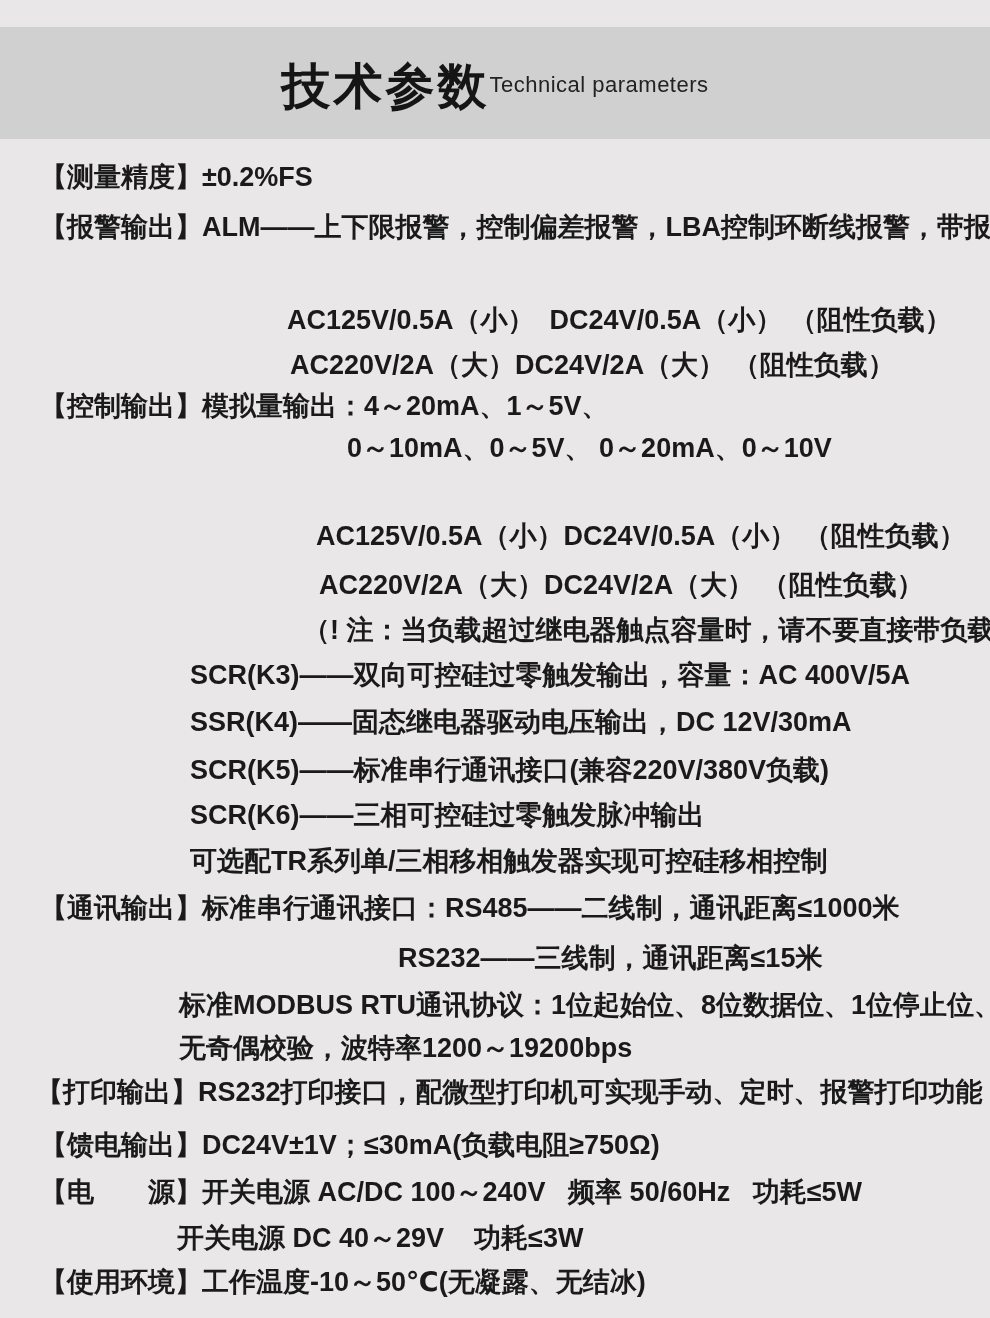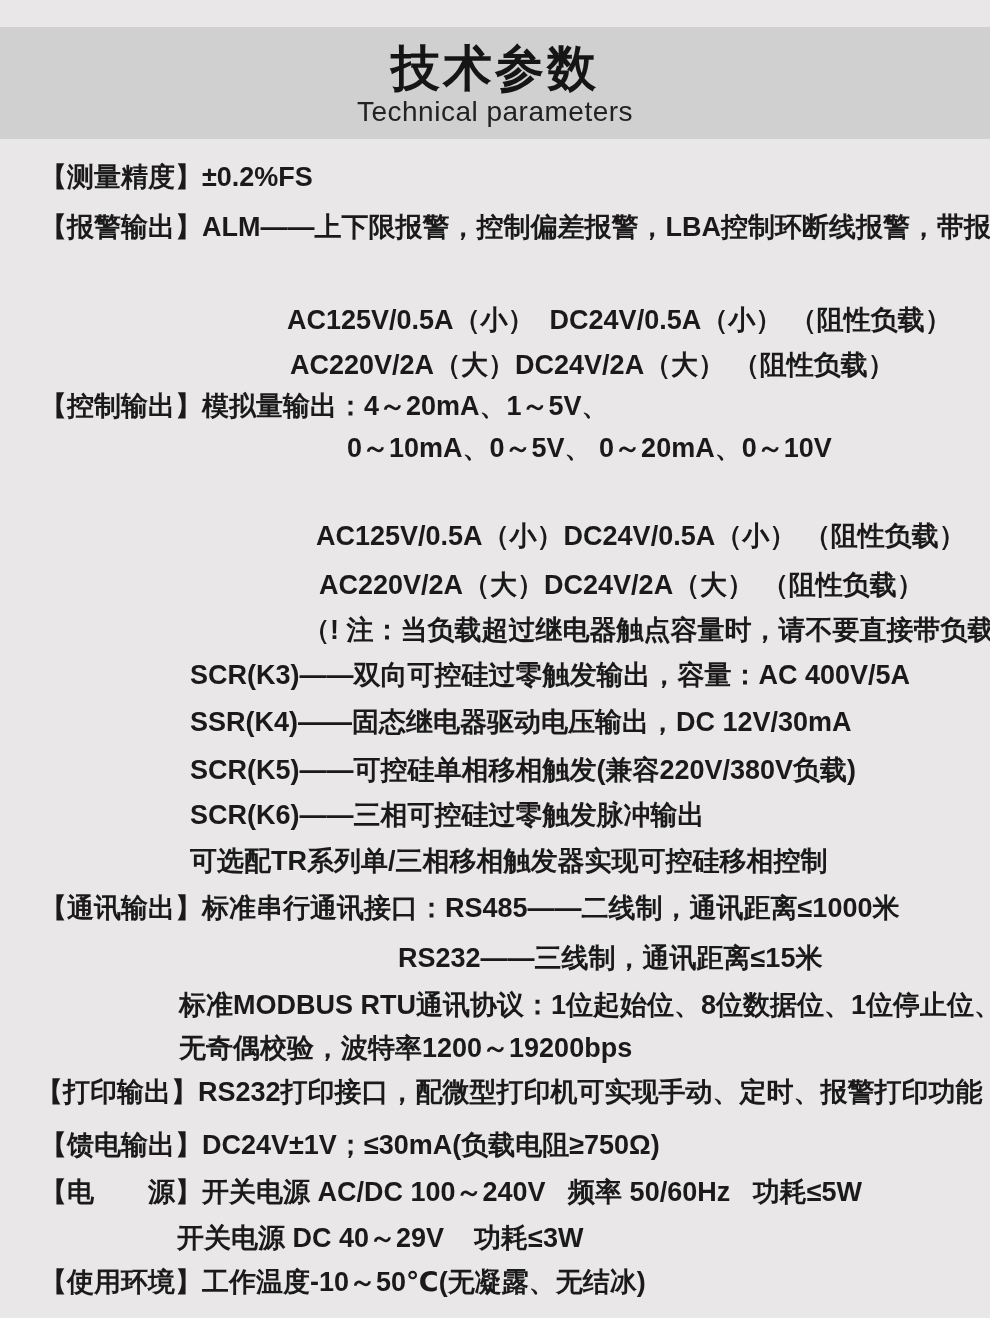--- a/index.html
+++ b/index.html
@@ -6,28 +6,28 @@
   body{
     width:990px;height:1318px;
     background:#e9e7e8;
     font-family:"Liberation Sans","DejaVu Sans",sans-serif;
     overflow:hidden;
   }
   .page{position:relative;width:990px;height:1318px;background:#e9e7e8;}
   .header-band{
     position:absolute;left:0;top:27px;width:990px;height:112px;
     background:#d1d0d1;
-    display:flex;flex-direction:column;align-items:center;justify-content:center;
+    display:flex;flex-direction:row;align-items:center;justify-content:center;
   }
   .title{
     font-size:49px;font-weight:700;color:#151515;
     letter-spacing:3px;line-height:1.0;margin-top:6px;
   }
   .subtitle{
-    font-size:28px;font-weight:400;color:#222;
+    font-size:22px;font-weight:400;color:#222;
     letter-spacing:0.5px;margin-top:3px;
   }
   .body{position:absolute;left:0;top:0;width:990px;height:1318px;}
   .row{
     position:absolute;height:46px;line-height:46px;
     font-size:27px;font-weight:700;color:#1a1a1a;
     white-space:pre;
   }
   .lbl{display:inline-block;min-width:140px;white-space:pre;}
   .txt{white-space:pre;}
@@ -50,21 +50,21 @@
     <div class="row" style="top:297px;left:287px"><span class="txt">AC125V/0.5A（小）  DC24V/0.5A（小） （阻性负载）</span></div>
     <div class="row" style="top:342px;left:290px"><span class="txt">AC220V/2A（大）DC24V/2A（大） （阻性负载）</span></div>
 
     <div class="row" style="top:383px;left:40px"><span class="lbl">【控制输出】</span><span class="txt">模拟量输出：4～20mA、1～5V、</span></div>
     <div class="row" style="top:425px;left:347px"><span class="txt">0～10mA、0～5V、 0～20mA、0～10V</span></div>
     <div class="row" style="top:513px;left:316px"><span class="txt">AC125V/0.5A（小）DC24V/0.5A（小） （阻性负载）</span></div>
     <div class="row" style="top:562px;left:319px"><span class="txt">AC220V/2A（大）DC24V/2A（大） （阻性负载）</span></div>
     <div class="row" style="top:607px;left:303px"><span class="txt">（! 注：当负载超过继电器触点容量时，请不要直接带负载）</span></div>
     <div class="row" style="top:652px;left:190px"><span class="txt">SCR(K3)——双向可控硅过零触发输出，容量：AC 400V/5A</span></div>
     <div class="row" style="top:699px;left:190px"><span class="txt">SSR(K4)——固态继电器驱动电压输出，DC 12V/30mA</span></div>
-    <div class="row" style="top:747px;left:190px"><span class="txt">SCR(K5)——可控硅单相移相触发(兼容220V/380V负载)</span></div>
+    <div class="row" style="top:747px;left:190px"><span class="txt">SCR(K5)——标准串行通讯接口(兼容220V/380V负载)</span></div>
     <div class="row" style="top:792px;left:190px"><span class="txt">SCR(K6)——三相可控硅过零触发脉冲输出</span></div>
     <div class="row" style="top:838px;left:190px"><span class="txt">可选配TR系列单/三相移相触发器实现可控硅移相控制</span></div>
 
     <div class="row" style="top:885px;left:40px"><span class="lbl">【通讯输出】</span><span class="txt">标准串行通讯接口：RS485——二线制，通讯距离≤1000米</span></div>
     <div class="row" style="top:935px;left:398px"><span class="txt">RS232——三线制，通讯距离≤15米</span></div>
     <div class="row" style="top:982px;left:179px"><span class="txt">标准MODBUS RTU通讯协议：1位起始位、8位数据位、1位停止位、</span></div>
     <div class="row" style="top:1025px;left:179px"><span class="txt">无奇偶校验，波特率1200～19200bps</span></div>
 
     <div class="row" style="top:1069px;left:36px"><span class="lbl">【打印输出】</span><span class="txt">RS232打印接口，配微型打印机可实现手动、定时、报警打印功能</span></div>
 

